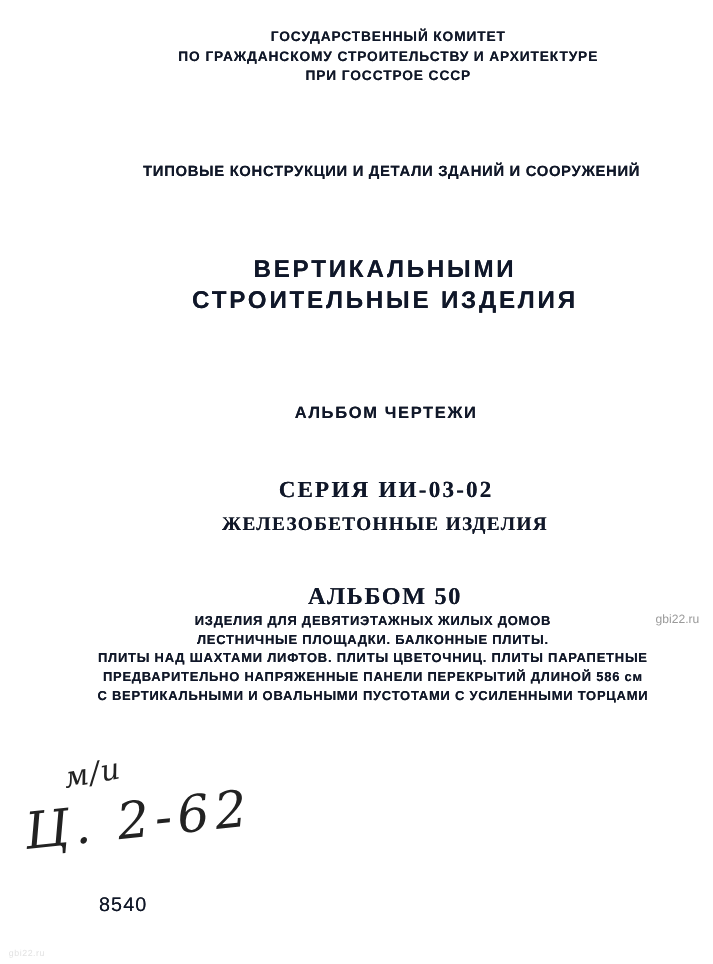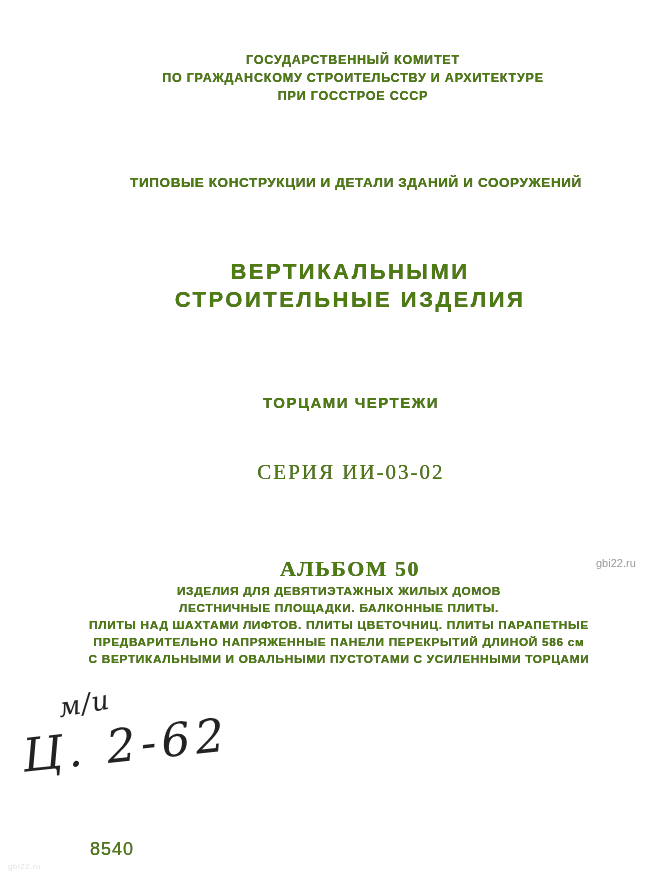--- a/index.html
+++ b/index.html
@@ -6,36 +6,36 @@
   .page{
     position:relative;
     width:648px;height:876px;
     background:#ffffff;
     overflow:hidden;
     font-family:"Liberation Sans", sans-serif;
     color:#1b1b1b;
   }
   .abs{position:absolute;}
   .ctr{text-align:center;}
-  .ink{color:#4d7c0f;text-shadow:0 0 0.5px rgba(20,20,20,.85);margin-top:27px;}
+  .ink{color:#0f172a;text-shadow:0 0 0.5px rgba(20,20,20,.85);}
 
   
   .org{top:24px;left:58px;right:0;font-size:12.5px;font-weight:bold;
        line-height:18px;letter-spacing:0.8px;}
   
   .series-header{top:148px;left:64px;right:0;font-size:13.5px;font-weight:bold;
        letter-spacing:0.6px;}
   
   .main-title{top:231px;left:52px;right:0;font-size:22px;font-weight:bold;
        line-height:28px;letter-spacing:2.5px;}
   
   .subtitle{top:367px;left:54px;right:0;font-size:15px;font-weight:bold;
        letter-spacing:1.5px;}
   
-  .series{top:433px;left:54px;right:0;font-size:21px;font-weight:normal;
+  .series{top:433px;left:54px;right:0;font-size:21px;font-weight:bold;
        font-family:"Liberation Serif", serif;letter-spacing:2px;}
   .series-type{top:466px;left:52px;right:0;font-size:17.5px;font-weight:bold;
        font-family:"Liberation Serif", serif;letter-spacing:1.2px;}
   
   .album-title{top:529px;left:52px;right:0;font-size:22px;font-weight:bold;
        font-family:"Liberation Serif", serif;letter-spacing:1.5px;}
   .album-desc{top:556px;left:30px;right:0;font-size:11.8px;font-weight:bold;
        line-height:17px;letter-spacing:0.7px;}
   
   .hw{font-family:"DejaVu Serif", serif;font-style:italic;color:#222;}
@@ -66,24 +66,25 @@
     <div>ПРИ ГОССТРОЕ СССР</div>
   </div>
 
   <div class="abs ctr ink series-header">ТИПОВЫЕ КОНСТРУКЦИИ И ДЕТАЛИ ЗДАНИЙ И СООРУЖЕНИЙ</div>
 
   <div class="abs ctr ink main-title">
     <div>ВЕРТИКАЛЬНЫМИ</div>
     <div>СТРОИТЕЛЬНЫЕ ИЗДЕЛИЯ</div>
   </div>
 
-  <div class="abs ctr ink subtitle">ТОРЦАМИ ЧЕРТЕЖИ</div>
+  <div class="abs ctr ink subtitle">АЛЬБОМ ЧЕРТЕЖИ</div>
 
   <div class="abs ctr ink series">СЕРИЯ ИИ-03-02</div>
 
+  <div class="abs ctr ink series-type">ЖЕЛЕЗОБЕТОННЫЕ ИЗДЕЛИЯ</div>
 
   <div class="abs ctr ink album-title">АЛЬБОМ 50</div>
 
   <div class="abs ctr ink album-desc">
     <div>ИЗДЕЛИЯ ДЛЯ ДЕВЯТИЭТАЖНЫХ ЖИЛЫХ ДОМОВ</div>
     <div>ЛЕСТНИЧНЫЕ ПЛОЩАДКИ. БАЛКОННЫЕ ПЛИТЫ.</div>
     <div>ПЛИТЫ НАД ШАХТАМИ ЛИФТОВ. ПЛИТЫ ЦВЕТОЧНИЦ. ПЛИТЫ ПАРАПЕТНЫЕ</div>
     <div>ПРЕДВАРИТЕЛЬНО НАПРЯЖЕННЫЕ ПАНЕЛИ ПЕРЕКРЫТИЙ ДЛИНОЙ 586 см</div>
     <div>С ВЕРТИКАЛЬНЫМИ И ОВАЛЬНЫМИ ПУСТОТАМИ С УСИЛЕННЫМИ ТОРЦАМИ</div>
   </div>

